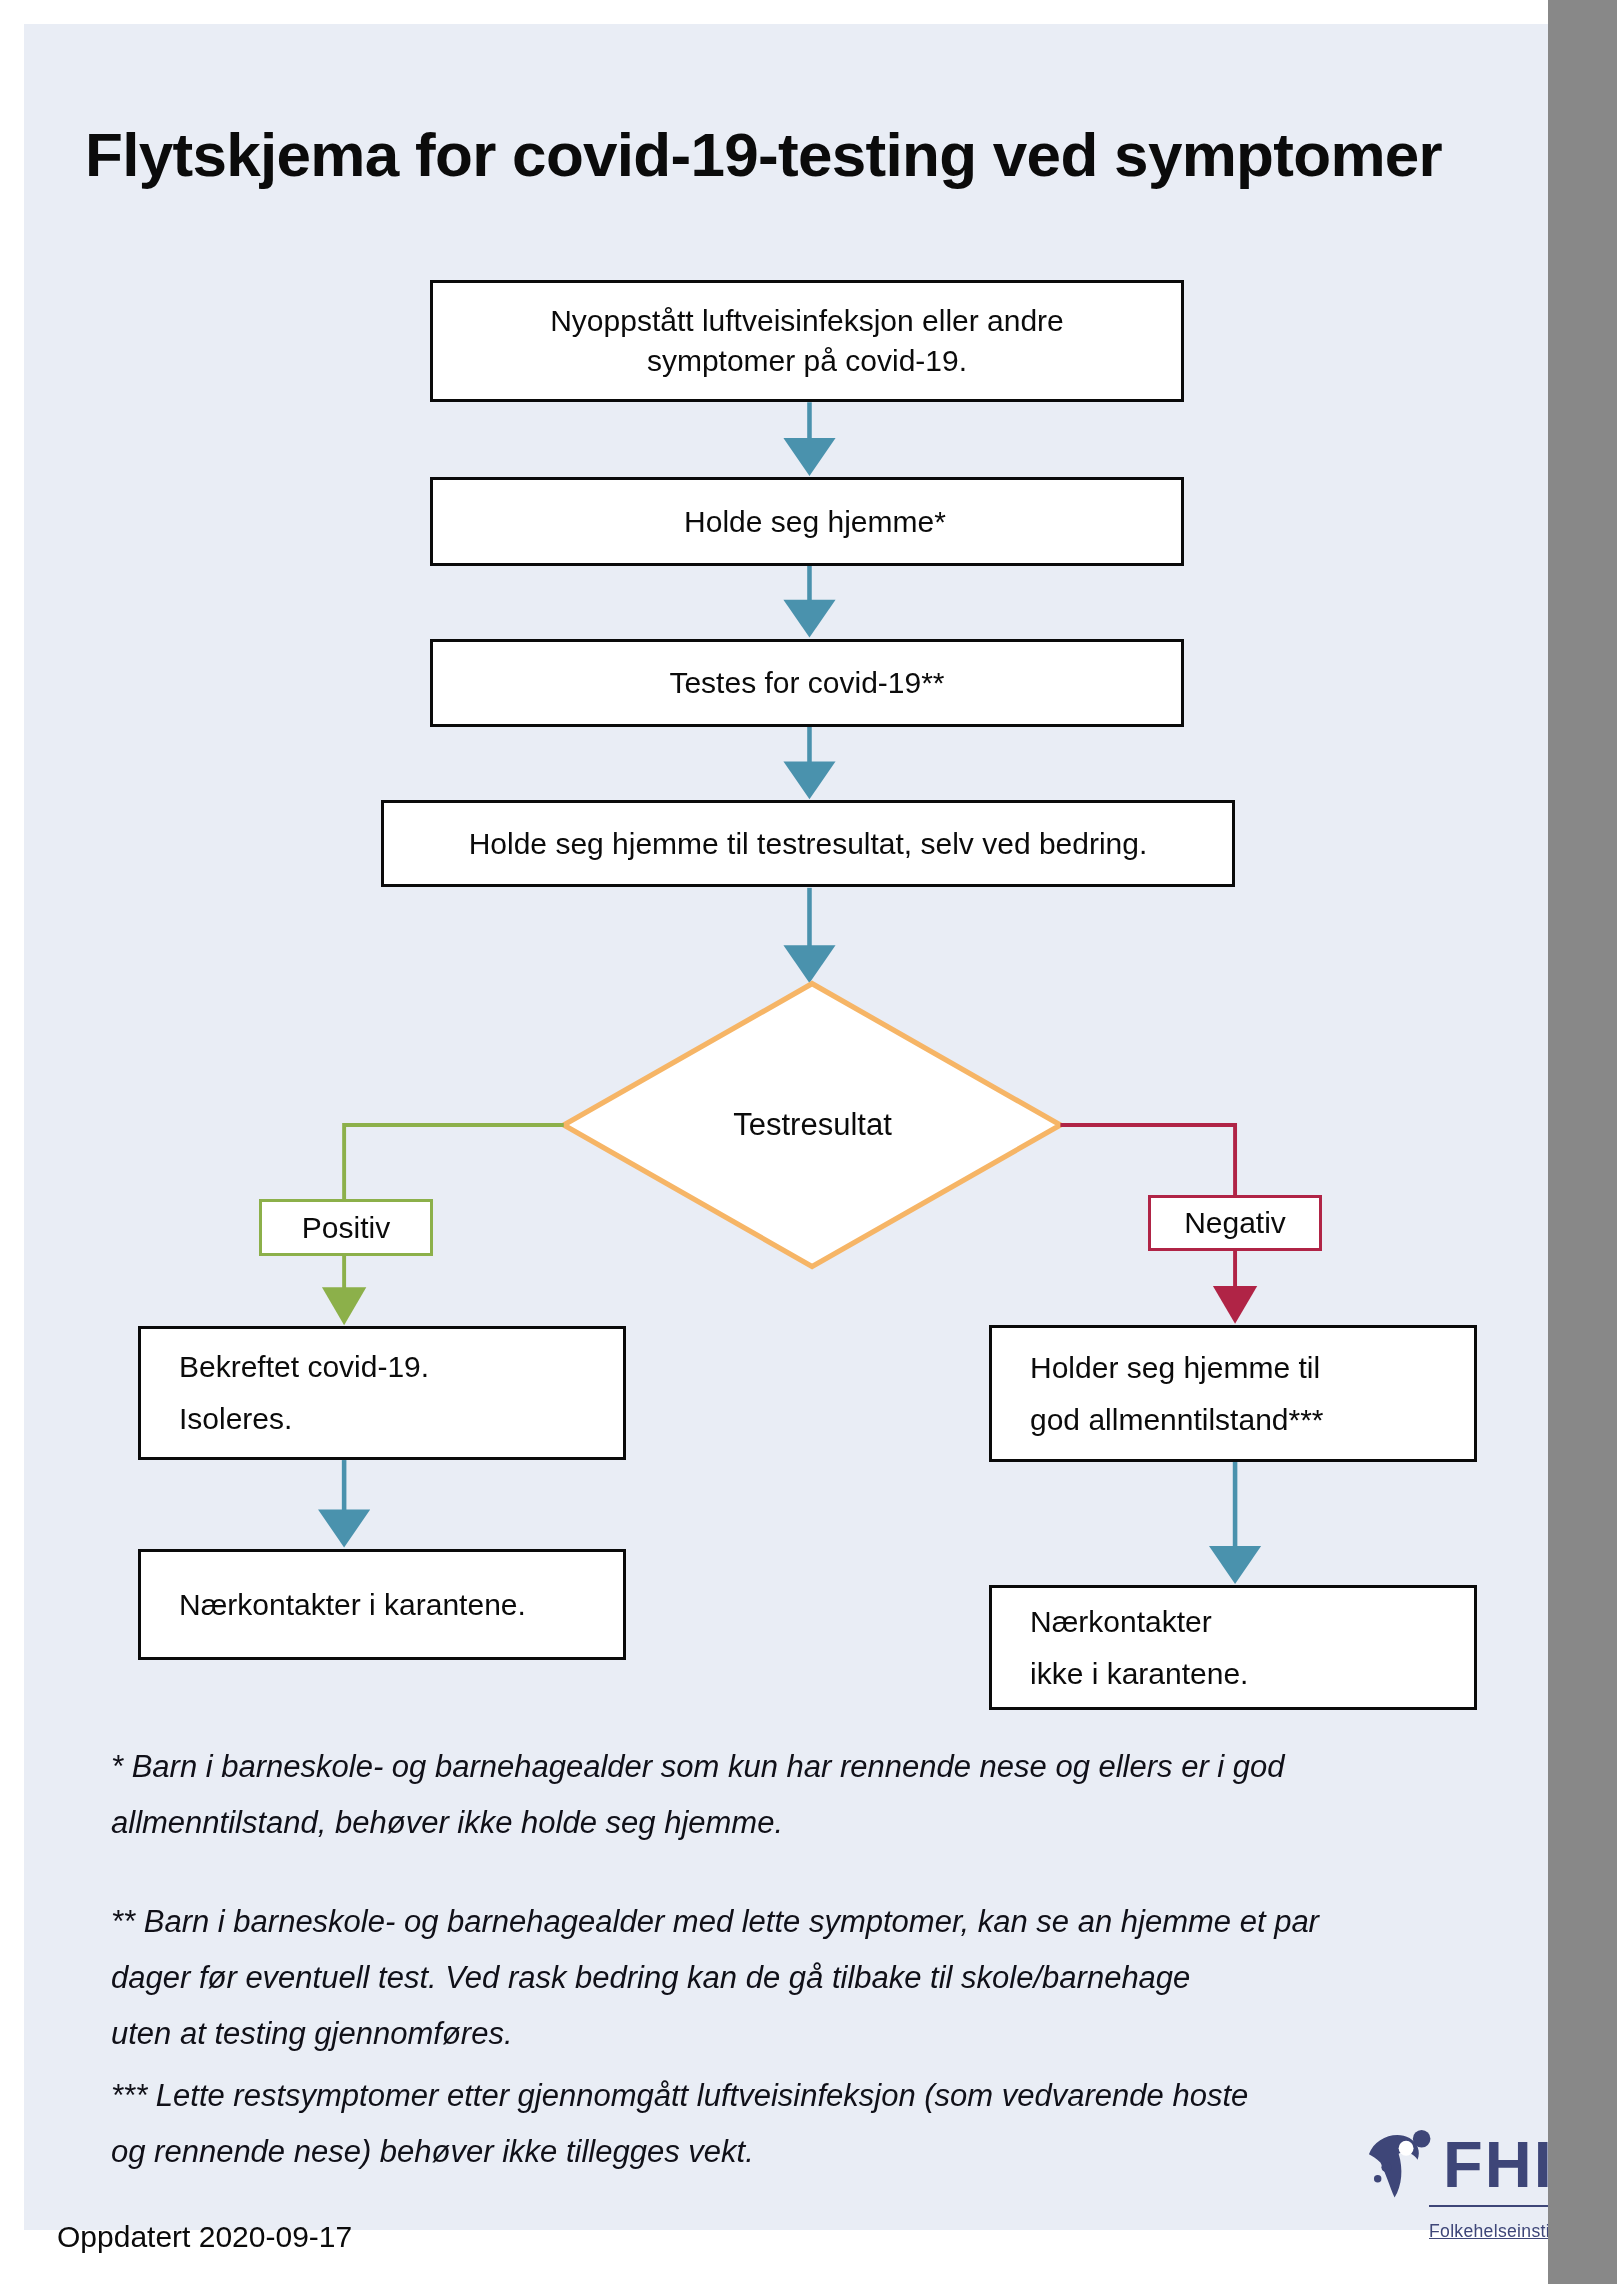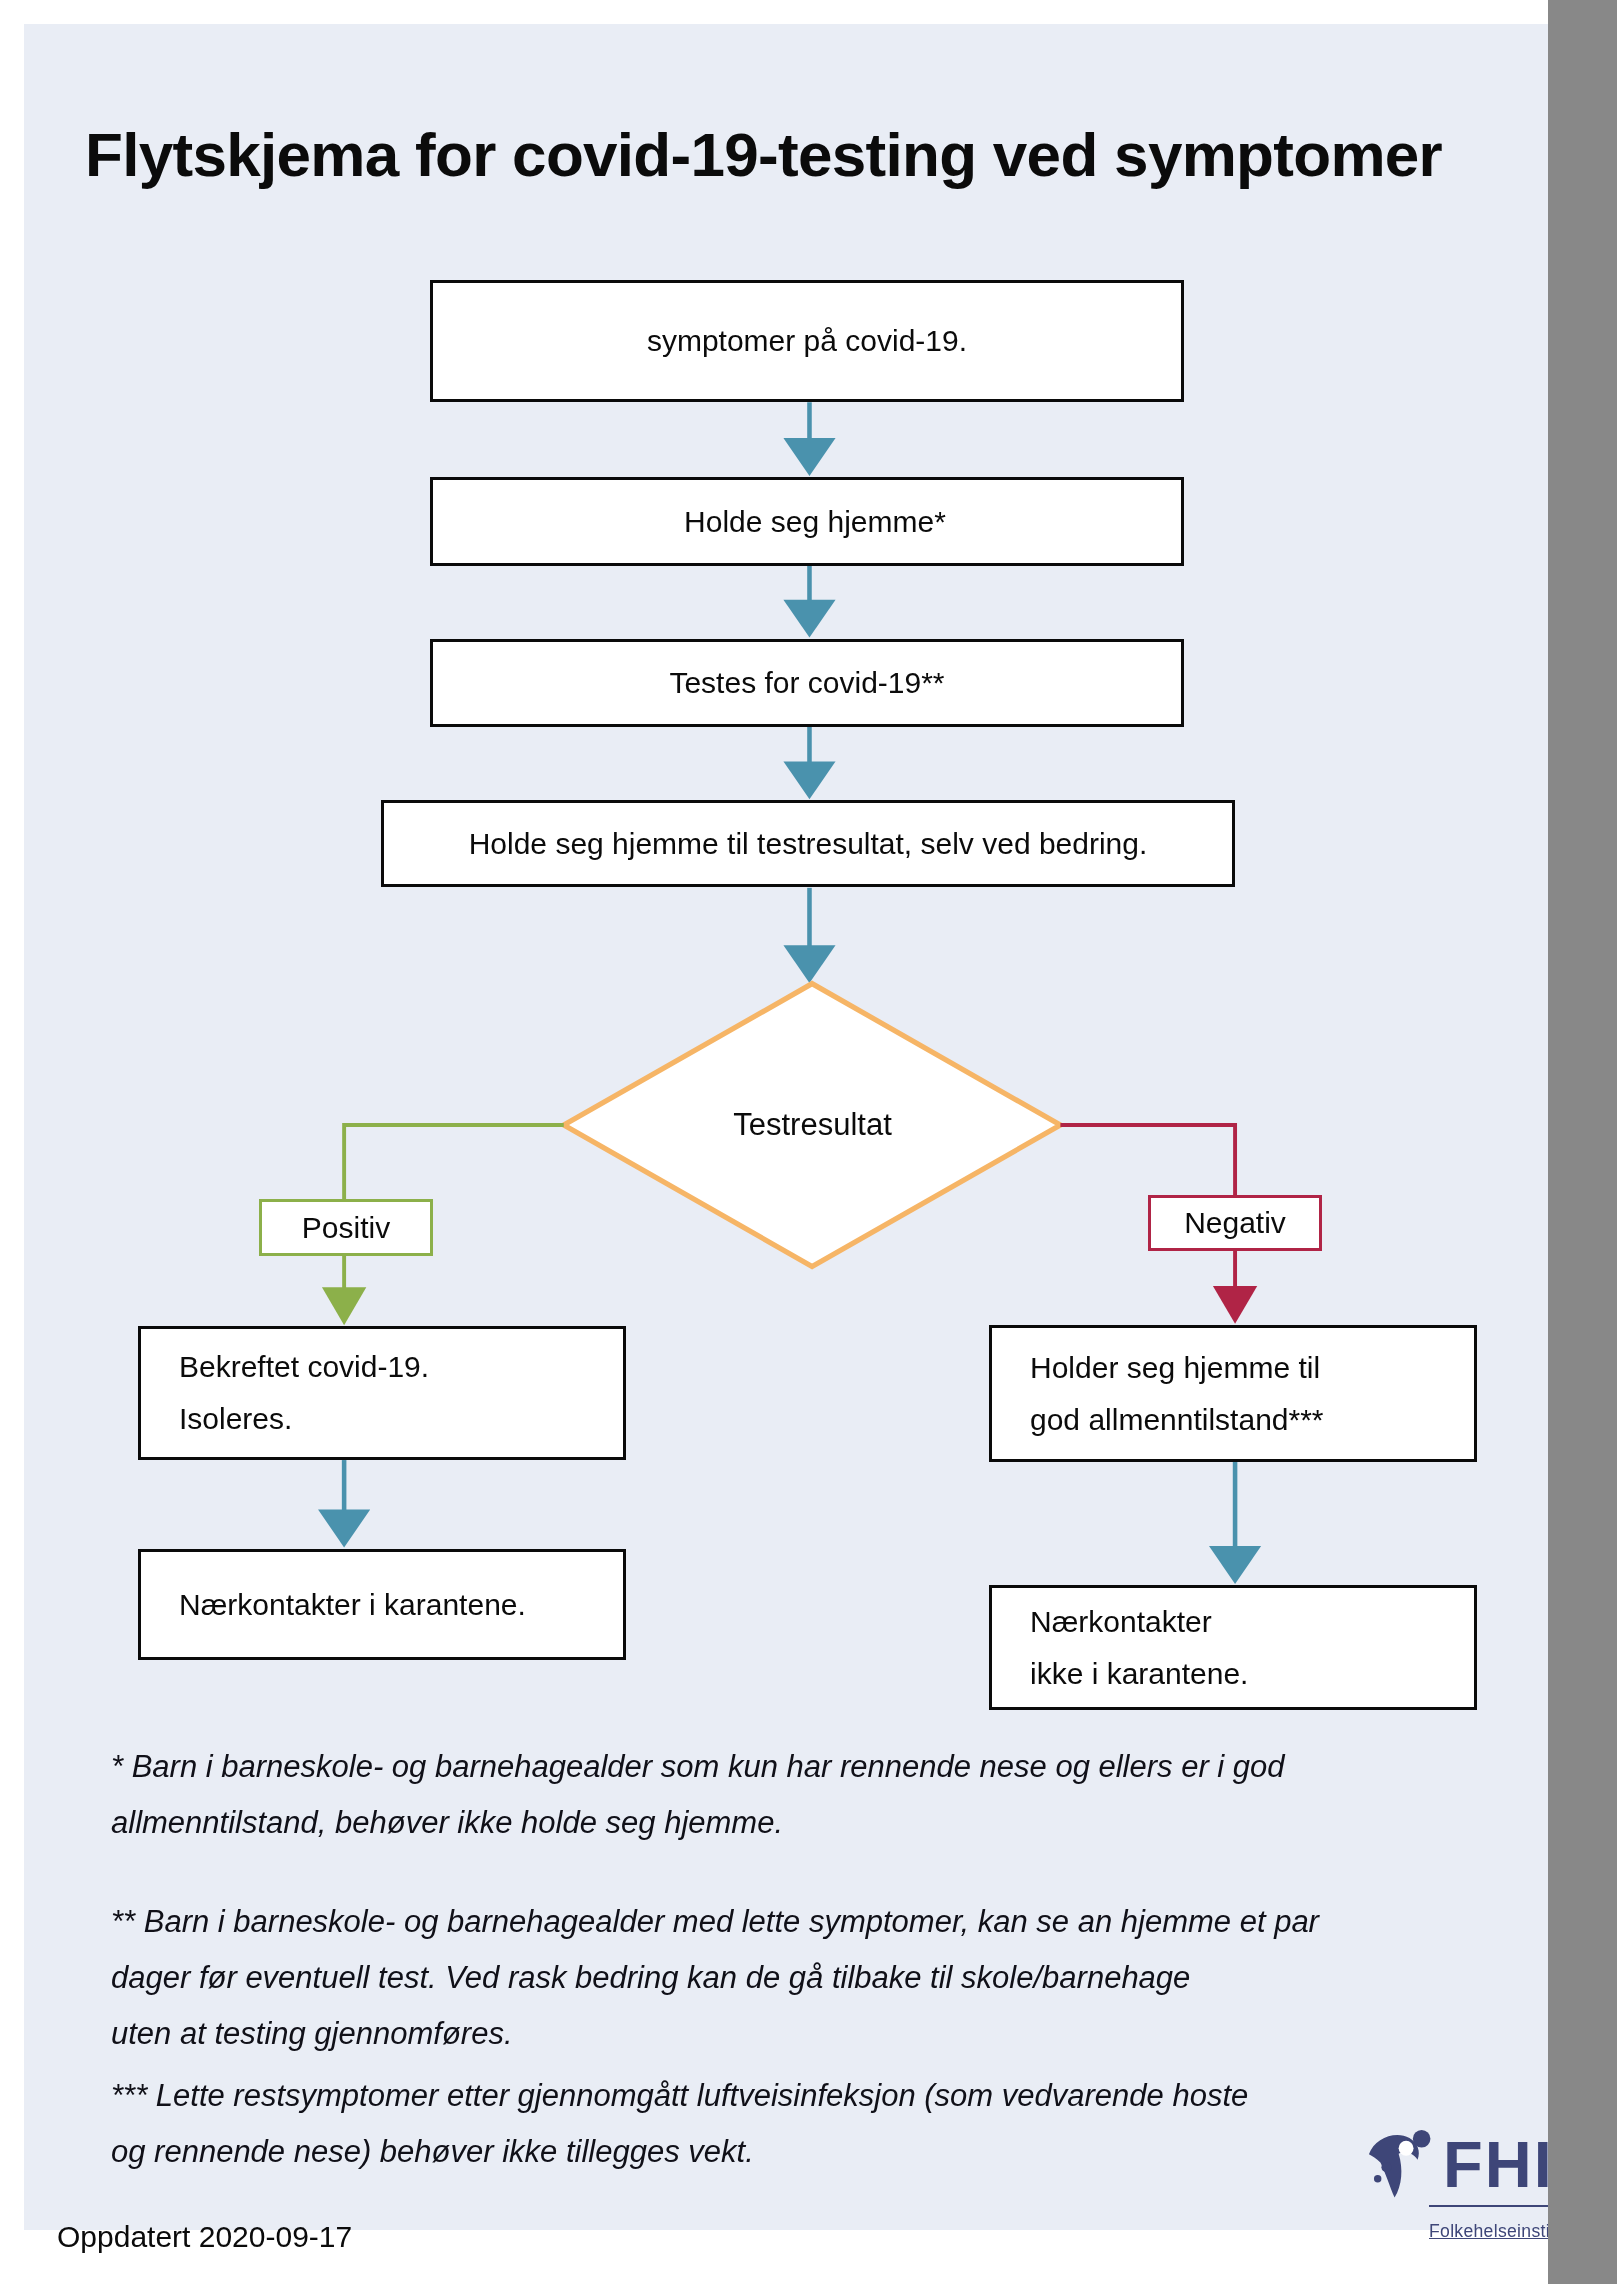--- a/index.html
+++ b/index.html
@@ -168,20 +168,21 @@
       <polygon points="488,2316 568,2316 528,2374" fill="#4a92ad"></polygon>
     </g>
 
     <g>
       <line x1="1895" y1="2243" x2="1895" y2="2376" stroke-width="7" stroke="#4a92ad"></line>
       <polygon points="1855,2372 1935,2372 1895,2430" fill="#4a92ad"></polygon>
     </g>
   </svg>
 
   <div class="fbox" style="left:430px;top:280px;width:754px;height:122px;">
+    <div>Nyoppstått luftveisinfeksjon eller andre</div>
     <div>symptomer på covid-19.</div>
   </div>
 
   <div class="fbox" style="left:430px;top:477px;width:754px;height:89px;padding-left:16px;">
     <div>Holde seg hjemme*</div>
   </div>
 
   <div class="fbox" style="left:430px;top:639px;width:754px;height:88px;">
     <div>Testes for covid-19**</div>
   </div>

